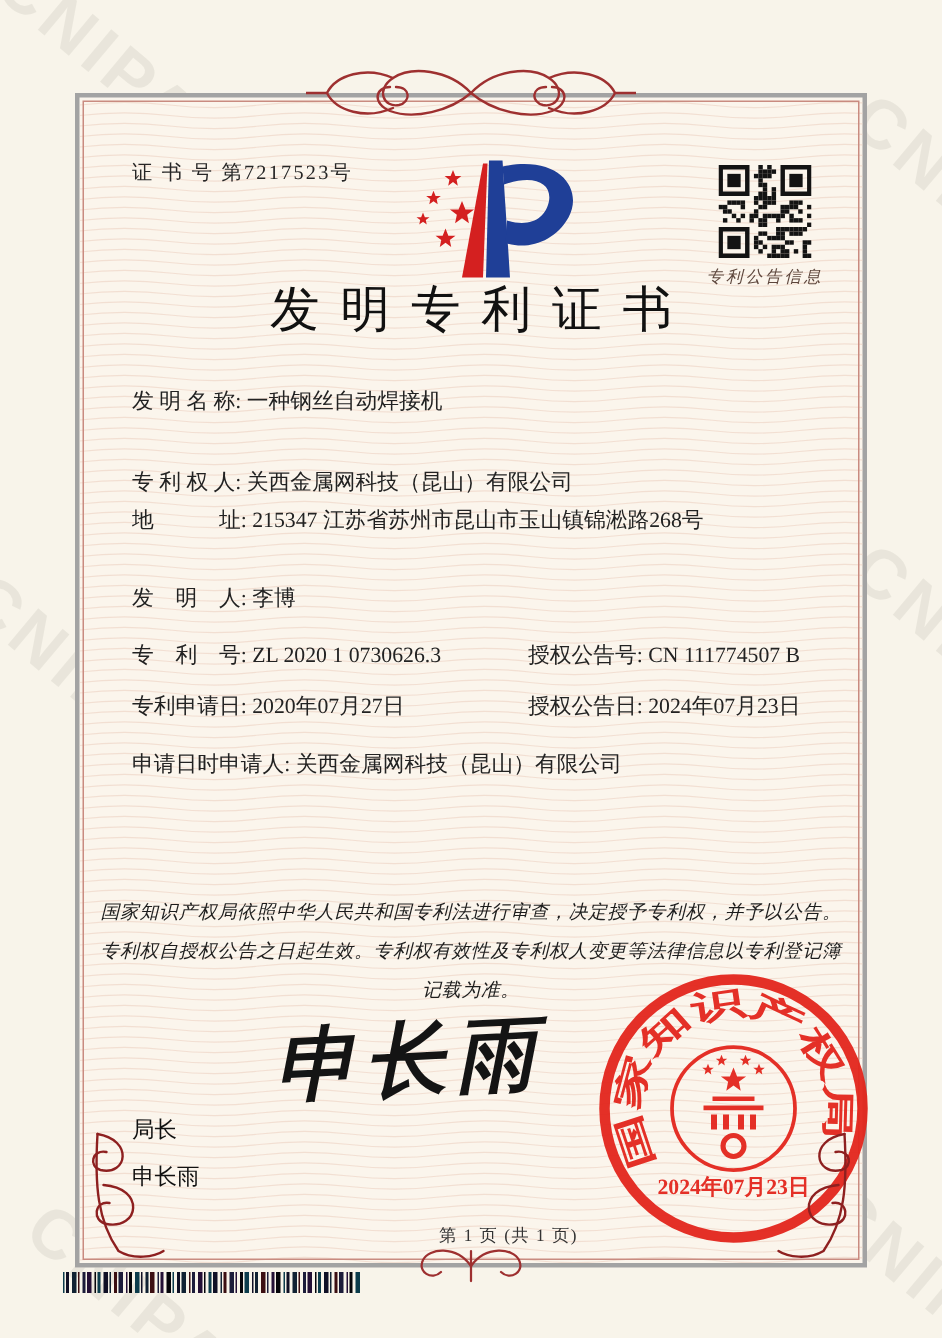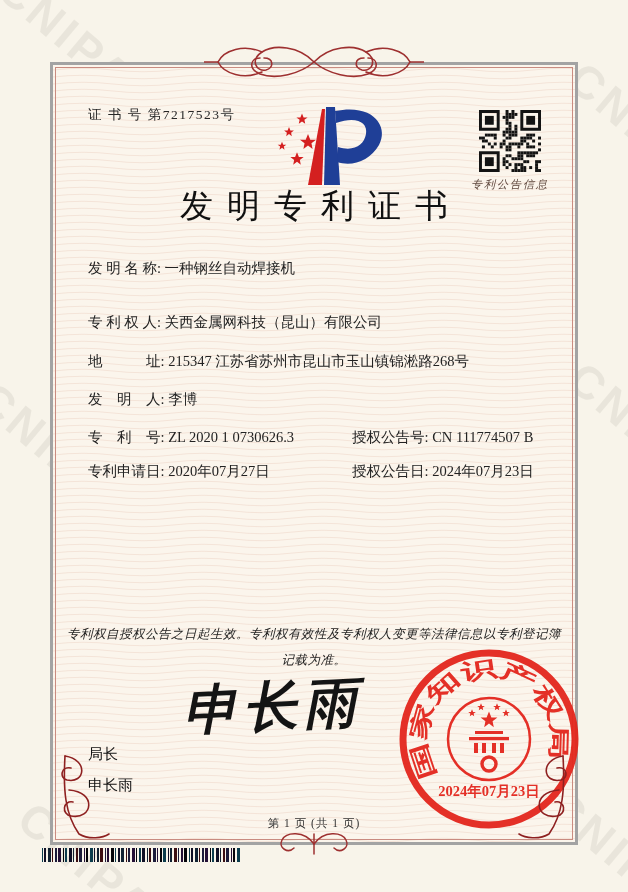--- a/index.html
+++ b/index.html
@@ -23,32 +23,32 @@
   .logo{position:absolute;left:202px;top:36px;width:172px;height:86px;}
   .qr{position:absolute;left:426px;top:45px;width:62px;height:62px;}
   .qr-label{position:absolute;left:387px;top:112px;width:140px;text-align:center;
     font-size:11px;color:#5d463c;letter-spacing:2px;font-style:italic;}
   .doc-title{position:absolute;left:0;top:119px;width:100%;text-align:center;
     font-size:33px;font-weight:400;letter-spacing:14px;text-indent:14px;color:#111;}
   .frow{position:absolute;left:35px;font-size:14.5px;line-height:20px;white-space:nowrap;}
   .frow .lbl{color:#222;}
   .frow .val{color:#222;}
   .col2{position:absolute;left:264px;top:0;white-space:nowrap;}
-  .r1{top:193px}.r2{top:247px}.r3{top:286px}.r4{top:324px}
+  .r1{top:193px}.r2{top:247px}.r3{top:272px}.r4{top:324px}
   .r5{top:362px}.r6{top:396px}.r7{top:435px}.r8{top:473px}
   .para{position:absolute;left:12px;width:498px;text-align:center;font-size:12.5px;
     font-style:italic;letter-spacing:.5px;color:#1d1d1d;line-height:26px;}
   .para1{top:530px}.para2{top:556px}
   .director{position:absolute;left:35px;top:630px;font-size:15px;line-height:31px;color:#111;margin-top:44px;}
   .signature{position:absolute;left:85px;top:606px;width:270px;text-align:center;
     font-size:54px;font-weight:600;font-style:italic;color:#141414;
     transform:rotate(-3deg);letter-spacing:6px;}
   .seal{position:absolute;left:334px;top:572px;width:204px;height:204px;opacity:.95;}
   .footer-page{position:absolute;left:0;top:751px;width:100%;text-align:center;
-    font-size:11.5px;letter-spacing:1px;color:#333;}
+    font-size:11.5px;letter-spacing:1px;color:#333;padding-left:25px;}
   .ornament{position:absolute;pointer-events:none;}
   .orn-top{left:204px;top:40px;width:220px;height:44px;}
   .orn-bl{left:57px;top:750px;width:62px;height:92px;transform:scaleX(-1);}
   .orn-br{left:509px;top:750px;width:62px;height:92px;}
   .orn-bc{left:264px;top:824px;width:100px;height:40px;}
   .barcode{position:absolute;left:42px;top:848px;width:200px;height:14px;}
 </style>
 </head>
 <body>
 
@@ -351,21 +351,26 @@
       </span>
     </div>
     <div class="frow r6">
       <span class="lbl">专利申请日:</span>
       <span class="val">2020年07月27日</span>
       <span class="col2">
         <span class="lbl">授权公告日:</span>
         <span class="val">2024年07月23日</span>
       </span>
     </div>
-
+    <div class="frow r7">
+      <span class="lbl">申请日时申请人:</span>
+      <span class="val">关西金属网科技（昆山）有限公司</span>
+    </div>
+
+    <div class="para para1">国家知识产权局依照中华人民共和国专利法进行审查，决定授予专利权，并予以公告。</div>
     <div class="para para2">专利权自授权公告之日起生效。专利权有效性及专利权人变更等法律信息以专利登记簿记载为准。</div>
 
     <div class="director">
       <div>局长</div>
       <div>申长雨</div>
     </div>
     <div class="signature">申长雨</div>
 
     <svg class="seal" viewBox="-102 -102 204 204">
       <circle r="86" fill="none" stroke="#e3261d" stroke-width="7"></circle>

